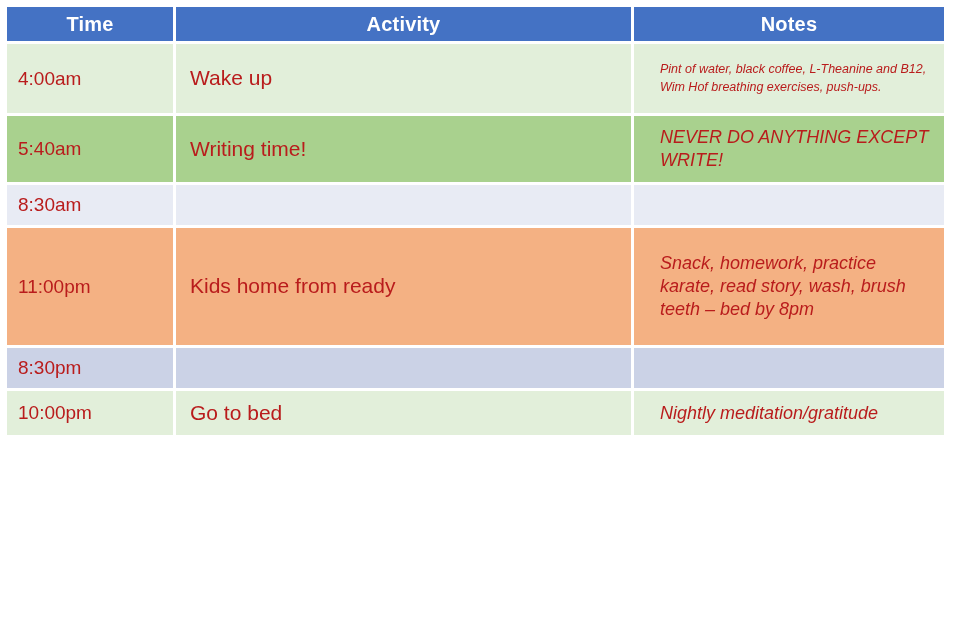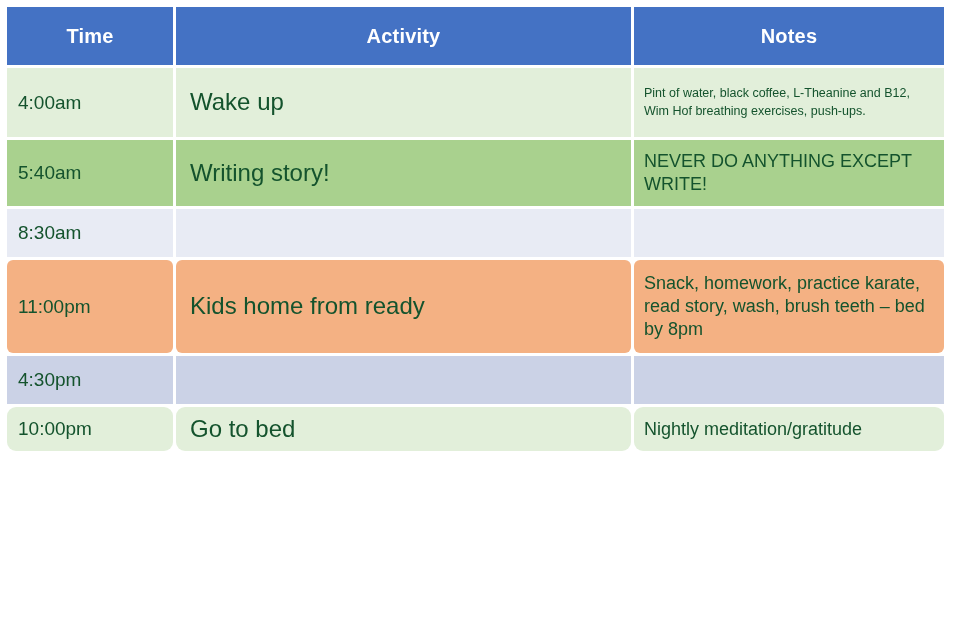--- a/index.html
+++ b/index.html
@@ -30,67 +30,68 @@
 
   
   thead th {
     background: #4472C4;
     color: #ffffff;
     font-weight: bold;
     font-size: 20px;
     text-align: center;
     vertical-align: middle;
     height: 34px;
-    padding: 12px;
+    padding: 0;
     border: 0;
     letter-spacing: 0.2px;
   }
 
   
   tbody td {
     padding: 0 6px 0 11px;
     border: 0;
     vertical-align: middle;
-    color: #14532d;
+    color: #b91c1c;
     line-height: 1.26;
   }
 
   tbody td.c-time {
     font-size: 19px;
     white-space: nowrap;
   }
   tbody td.c-activity {
-    font-size: 24px;
+    font-size: 21px;
     padding-left: 14px;
   }
   tbody td.c-notes {
     font-size: 18px;
-    padding-left: 10px;
+    padding-left: 26px;
     padding-right: 8px;
+    font-style: italic;
   }
   
   tbody tr.tight td.c-notes {
     font-size: 12.5px;
     line-height: 1.42;
   }
 
   
   tr.fill-lightgreen  td { background: #E2EFDA; }
   tr.fill-green       td { background: #A9D18E; }
   tr.fill-orange      td { background: #F4B183; }
   tr.fill-lavender    td { background: #E8EBF4; }
   tr.fill-lavender2   td { background: #CBD2E6; }
 
   
   tr.h-row1 td { height: 69px; }
   tr.h-row2 td { height: 66px; }
   tr.h-row3 td { height: 64px; }
-  tr.h-empty td { height: 48px; }
-  tr.h-big  td { height: 93px; border-radius: 6px; }
-  tr.h-last td { height: 44px; border-radius: 9px; }
+  tr.h-empty td { height: 40px; }
+  tr.h-big  td { height: 117px; }
+  tr.h-last td { height: 44px; }
 </style>
 </head>
 <body>
 
 <table id="schedule-table">
   <colgroup>
     <col class="col-time">
     <col class="col-activity">
     <col class="col-notes">
   </colgroup>
@@ -106,42 +107,42 @@
   <tbody>
 
     <tr class="fill-lightgreen h-row1 tight">
       <td class="c-time">4:00am</td>
       <td class="c-activity">Wake up</td>
       <td class="c-notes">Pint of water, black coffee, L-Theanine and B12, Wim Hof breathing exercises, push-ups.</td>
     </tr>
 
     <tr class="fill-green h-row2">
       <td class="c-time">5:40am</td>
-      <td class="c-activity">Writing story!</td>
+      <td class="c-activity">Writing time!</td>
       <td class="c-notes">NEVER DO ANYTHING EXCEPT WRITE!</td>
     </tr>
 
 
     <tr class="fill-lavender h-empty">
       <td class="c-time">8:30am</td>
       <td class="c-activity"></td>
       <td class="c-notes"></td>
     </tr>
 
 
 
 
     <tr class="fill-orange h-big">
       <td class="c-time">11:00pm</td>
       <td class="c-activity">Kids home from ready</td>
       <td class="c-notes">Snack, homework, practice karate, read story, wash, brush teeth – bed by 8pm</td>
     </tr>
 
     <tr class="fill-lavender2 h-empty">
-      <td class="c-time">4:30pm</td>
+      <td class="c-time">8:30pm</td>
       <td class="c-activity"></td>
       <td class="c-notes"></td>
     </tr>
 
     <tr class="fill-lightgreen h-last">
       <td class="c-time">10:00pm</td>
       <td class="c-activity">Go to bed</td>
       <td class="c-notes">Nightly meditation/gratitude</td>
     </tr>
 

